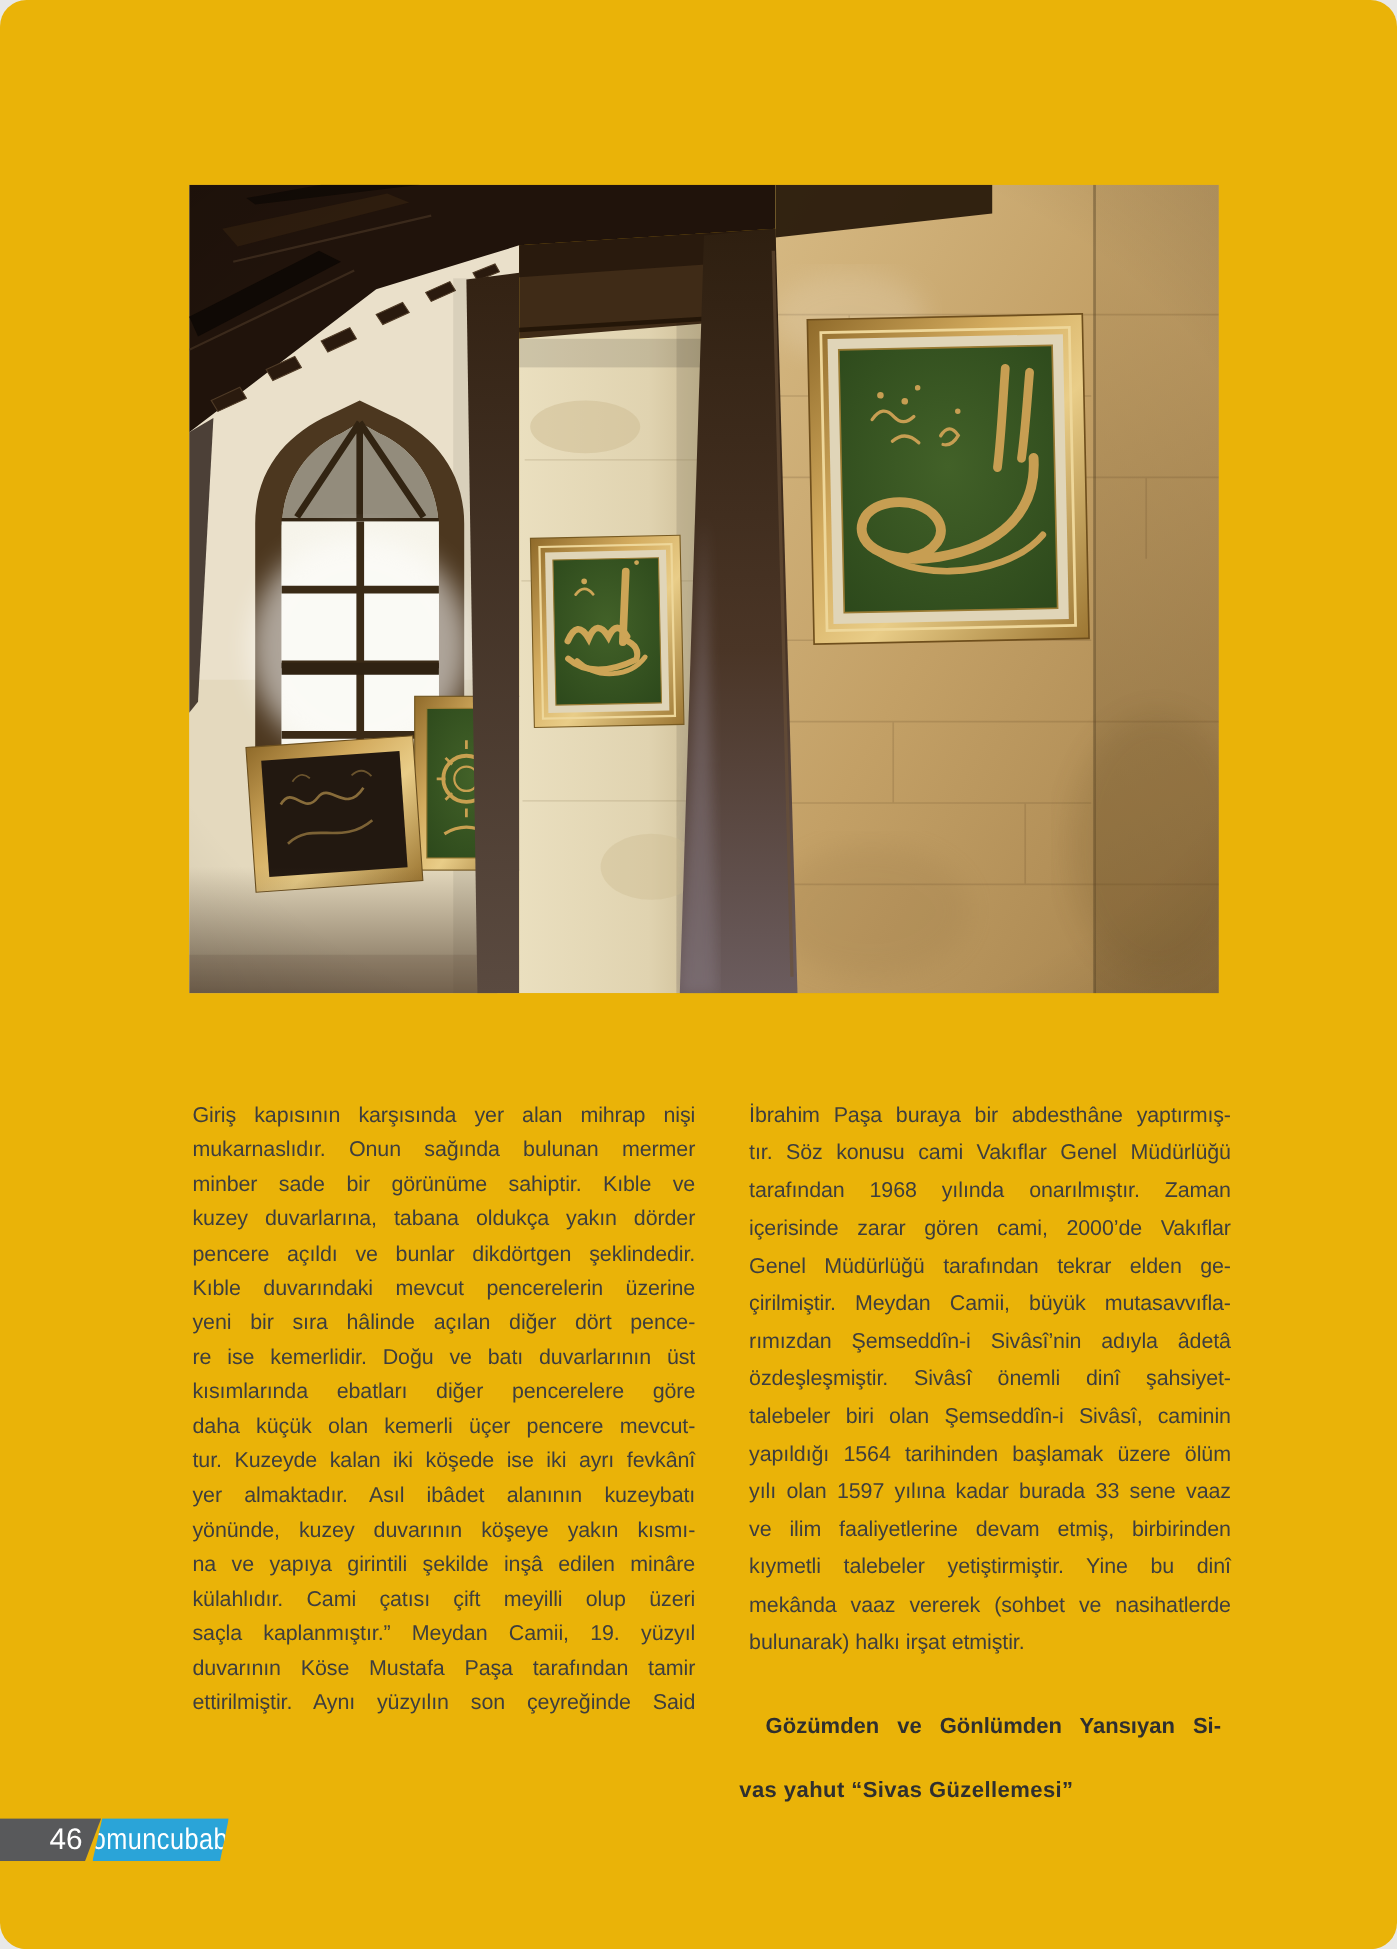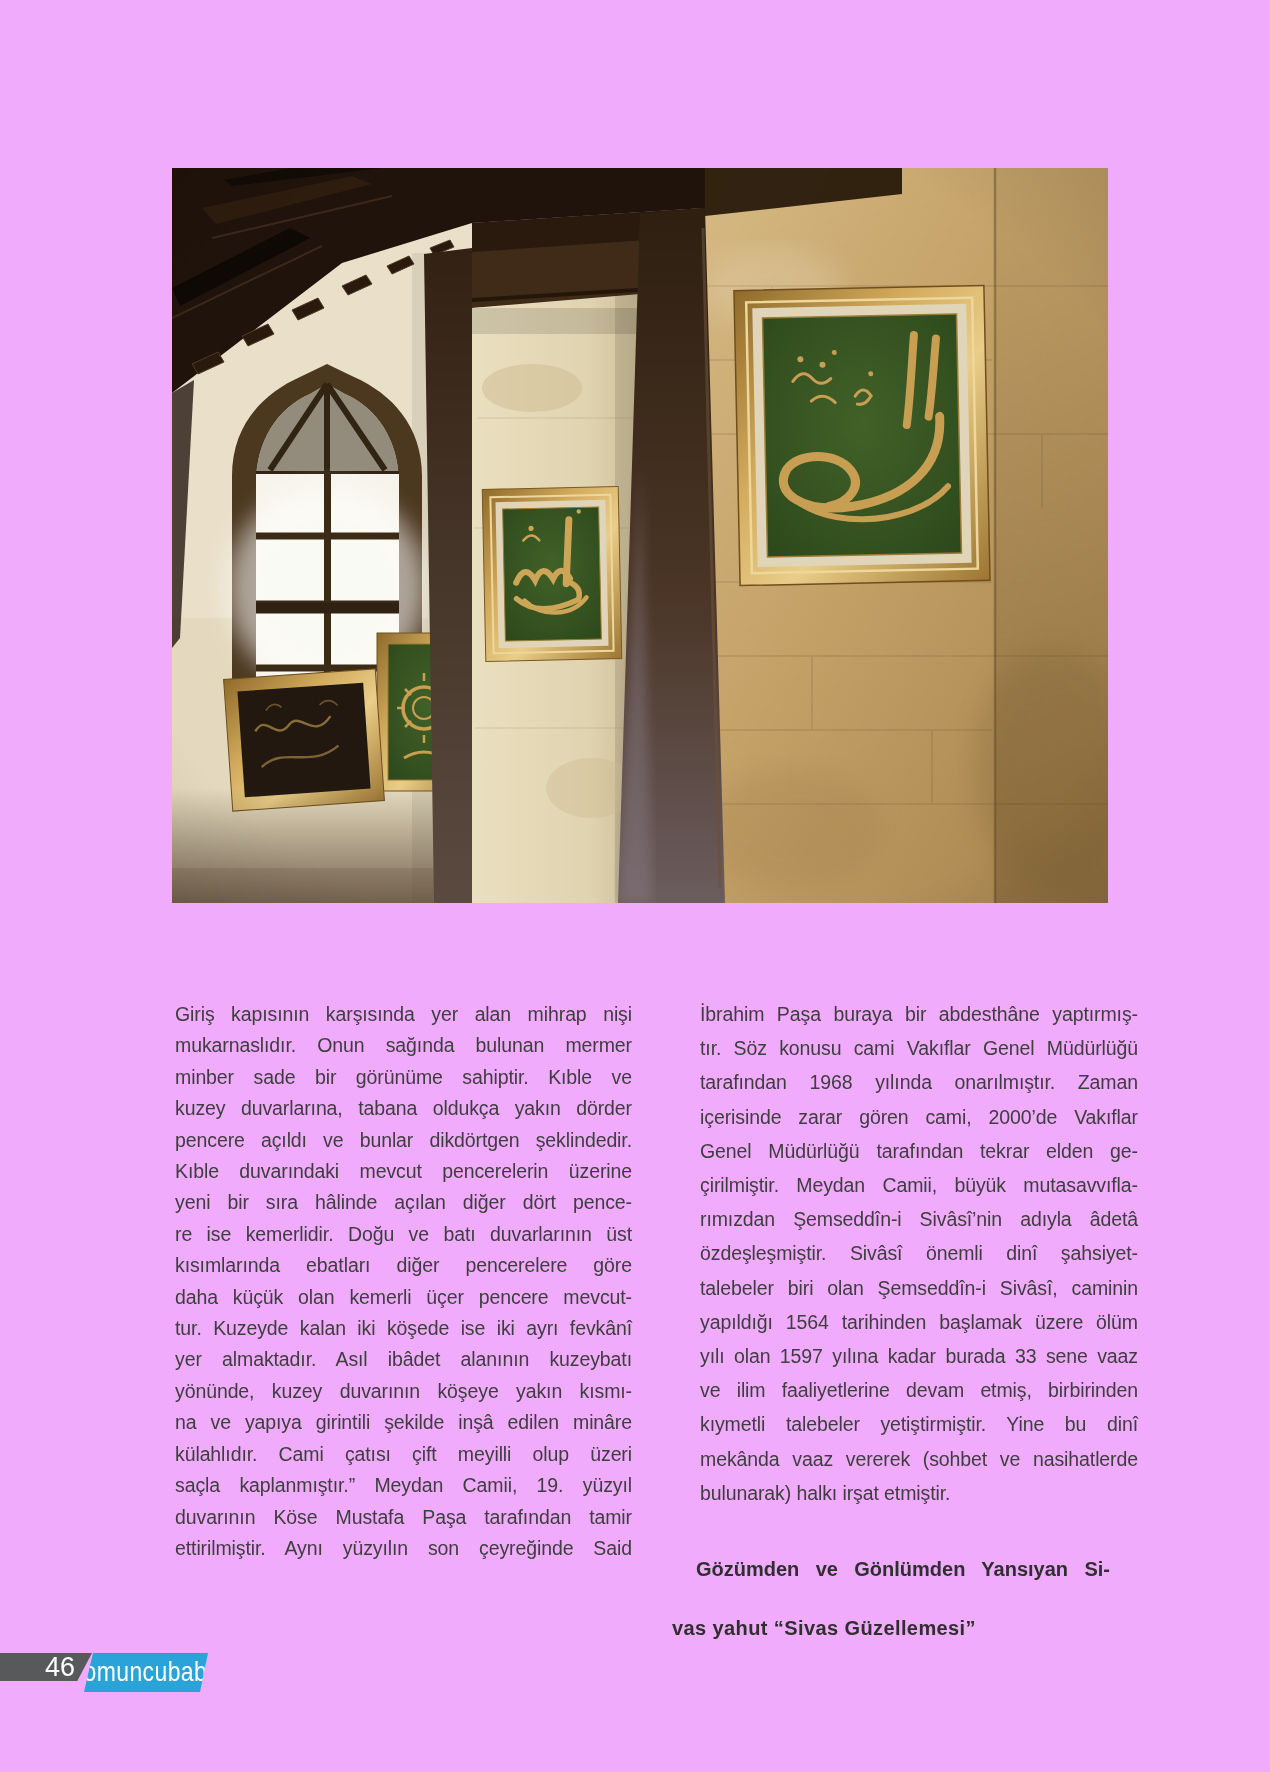--- a/index.html
+++ b/index.html
@@ -1,38 +1,39 @@
 <!DOCTYPE html>
 <html><head>
 <meta charset="utf-8">
 <style>
   html,body{margin:0;padding:0;}
   body{background:#e8e8e8;}
   .page{
     position:relative;width:1270px;height:1772px;margin:0 auto;
-    background:#f0abfc;overflow:hidden;
+    background:#eab308;overflow:hidden;
     font-family:"Liberation Sans",sans-serif;
+    border-radius:24px;
   }
   .photo{position:absolute;left:172px;top:168px;width:936px;height:735px;}
   .photo svg{display:block;width:100%;height:100%;}
 
   .col{position:absolute;color:#3e3e3e;font-size:19.5px;letter-spacing:-0.1px;}
   .col-left{left:175px;top:999px;width:457px;line-height:31.4px;}
-  .col-right{left:700px;top:997px;width:438px;line-height:34.2px;}
+  .col-right{left:681px;top:997px;width:438px;line-height:34.2px;}
   .tl{text-align:justify;text-align-last:justify;white-space:nowrap;white-space:normal;}
   .no-just-last .tl.last{text-align-last:left;}
 
   .heading{position:absolute;left:672px;top:1528px;width:438px;line-height:34.5px;
     font-size:20px;font-weight:bold;color:#2f2f2f;}
   .heading .tl{text-align:justify;text-align-last:justify;margin-top:24px;}
   .heading .tl:first-child{text-indent:24px;}
   .heading .tl.last{text-align-last:left;letter-spacing:.4px;}
 
   .pageno{
-    position:absolute;left:0;top:1653px;width:92px;height:28px;background:#58595b;
+    position:absolute;left:0;top:1653px;width:92px;height:39px;background:#58595b;
     clip-path:polygon(0 0,100% 0,84% 100%,0 100%);
     color:#fff;font-size:27px;display:flex;align-items:center;justify-content:flex-end;
     padding-right:17px;box-sizing:border-box;
   }
   .logo{
     position:absolute;left:84px;top:1653px;width:124px;height:39px;background:#2aa4d8;
     clip-path:polygon(9px 0,100% 0,calc(100% - 8px) 100%,0 100%);
     color:#fff;display:flex;align-items:center;justify-content:center;
   }
   .logo span{display:inline-block;font-size:23px;font-weight:300;letter-spacing:.4px;

